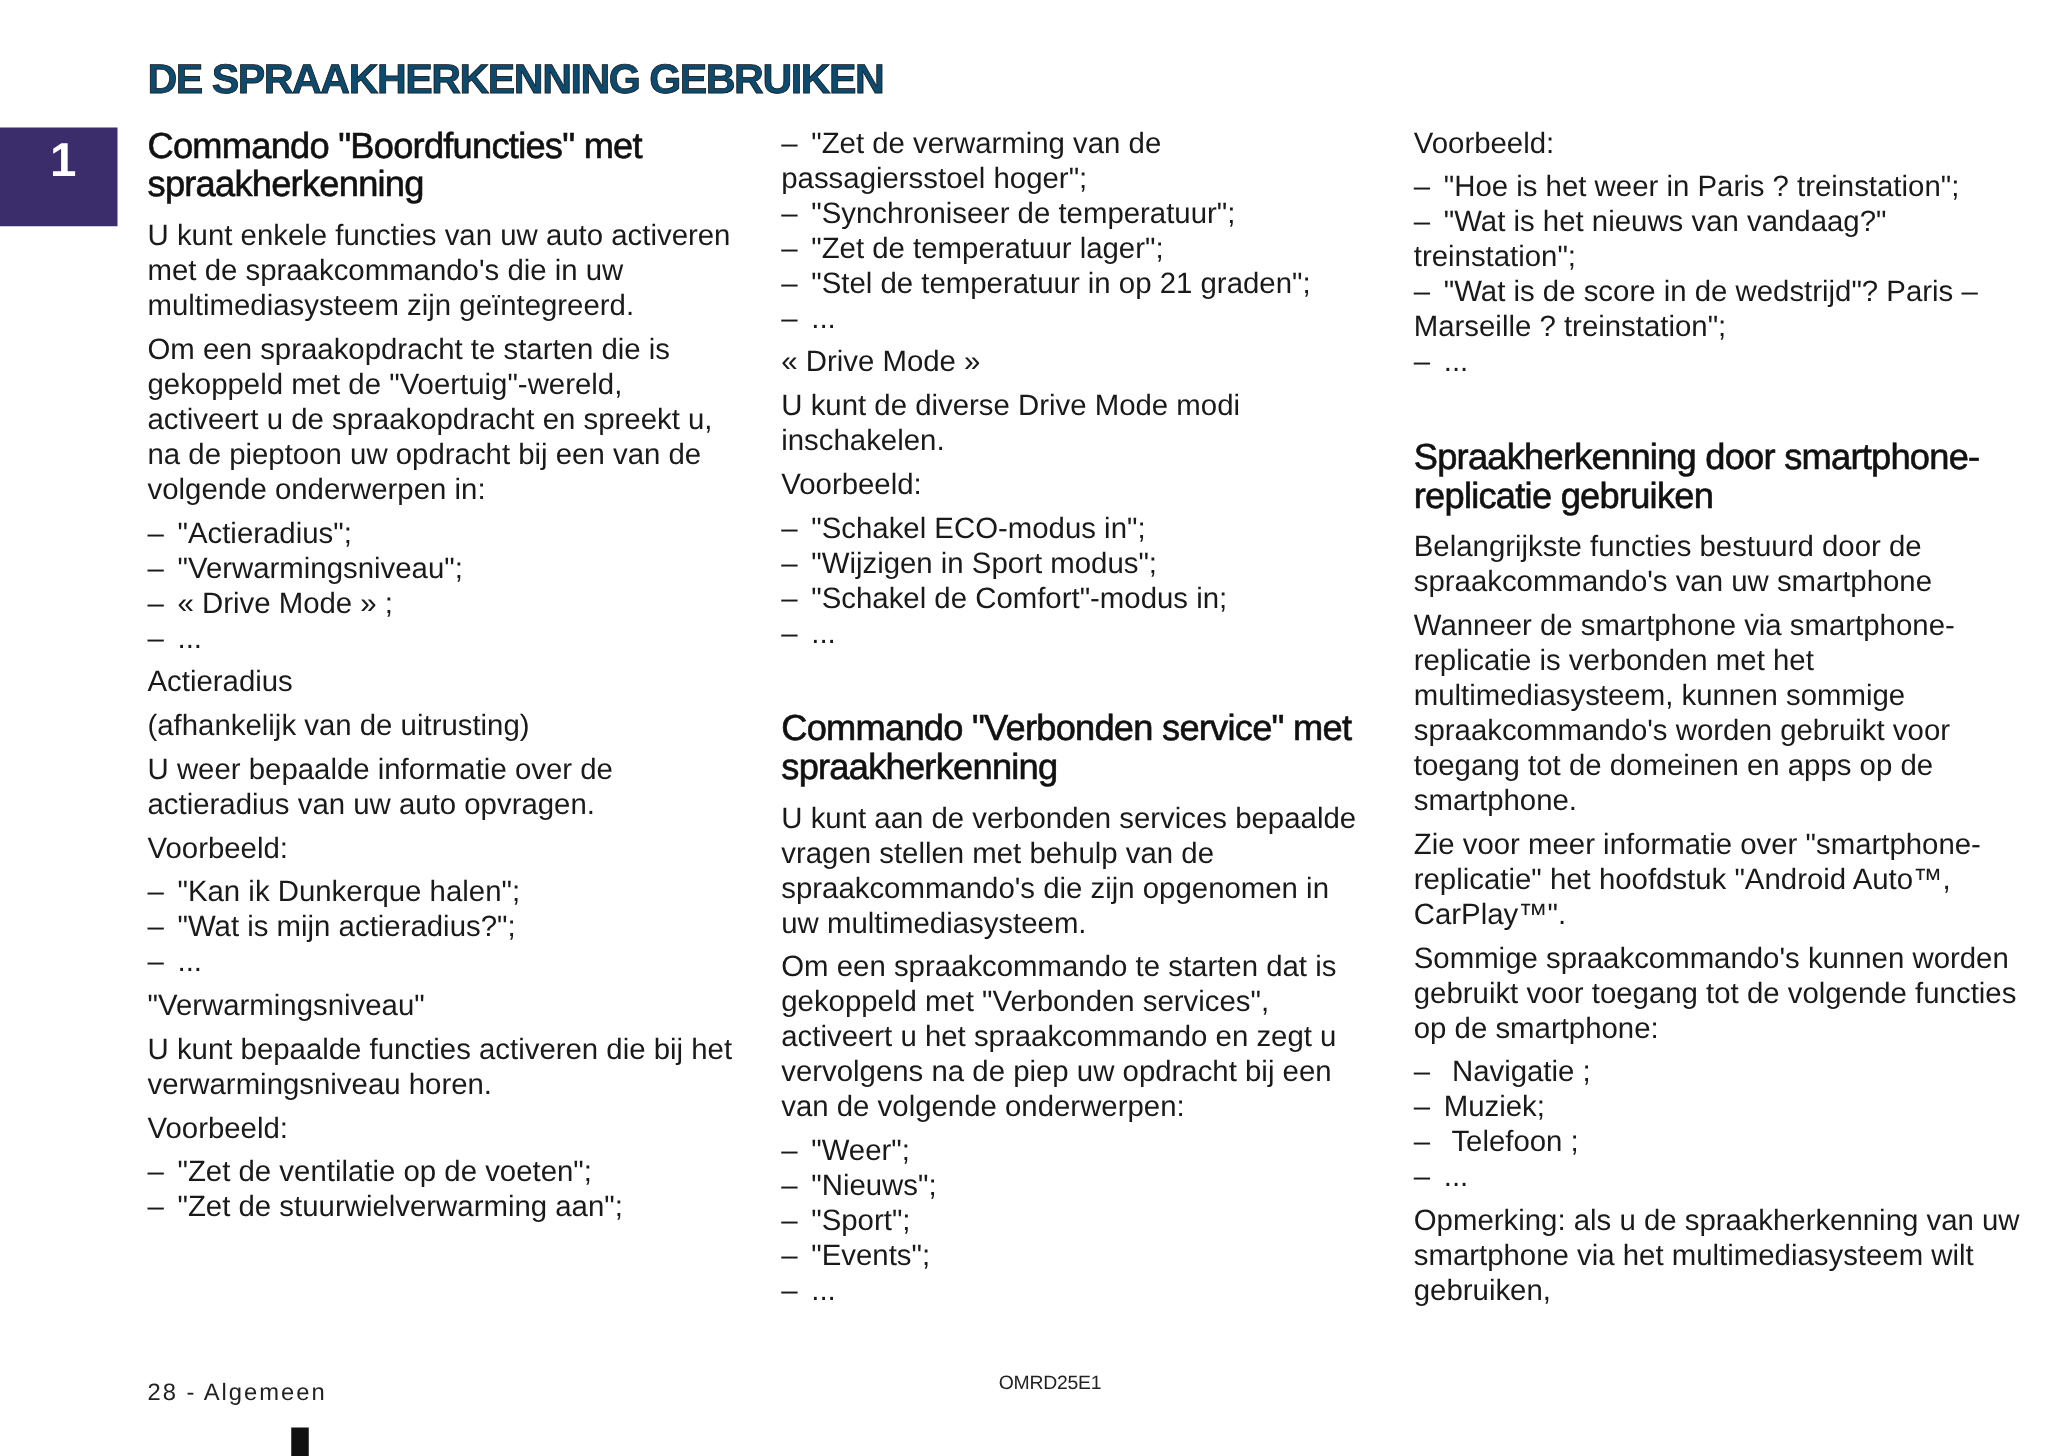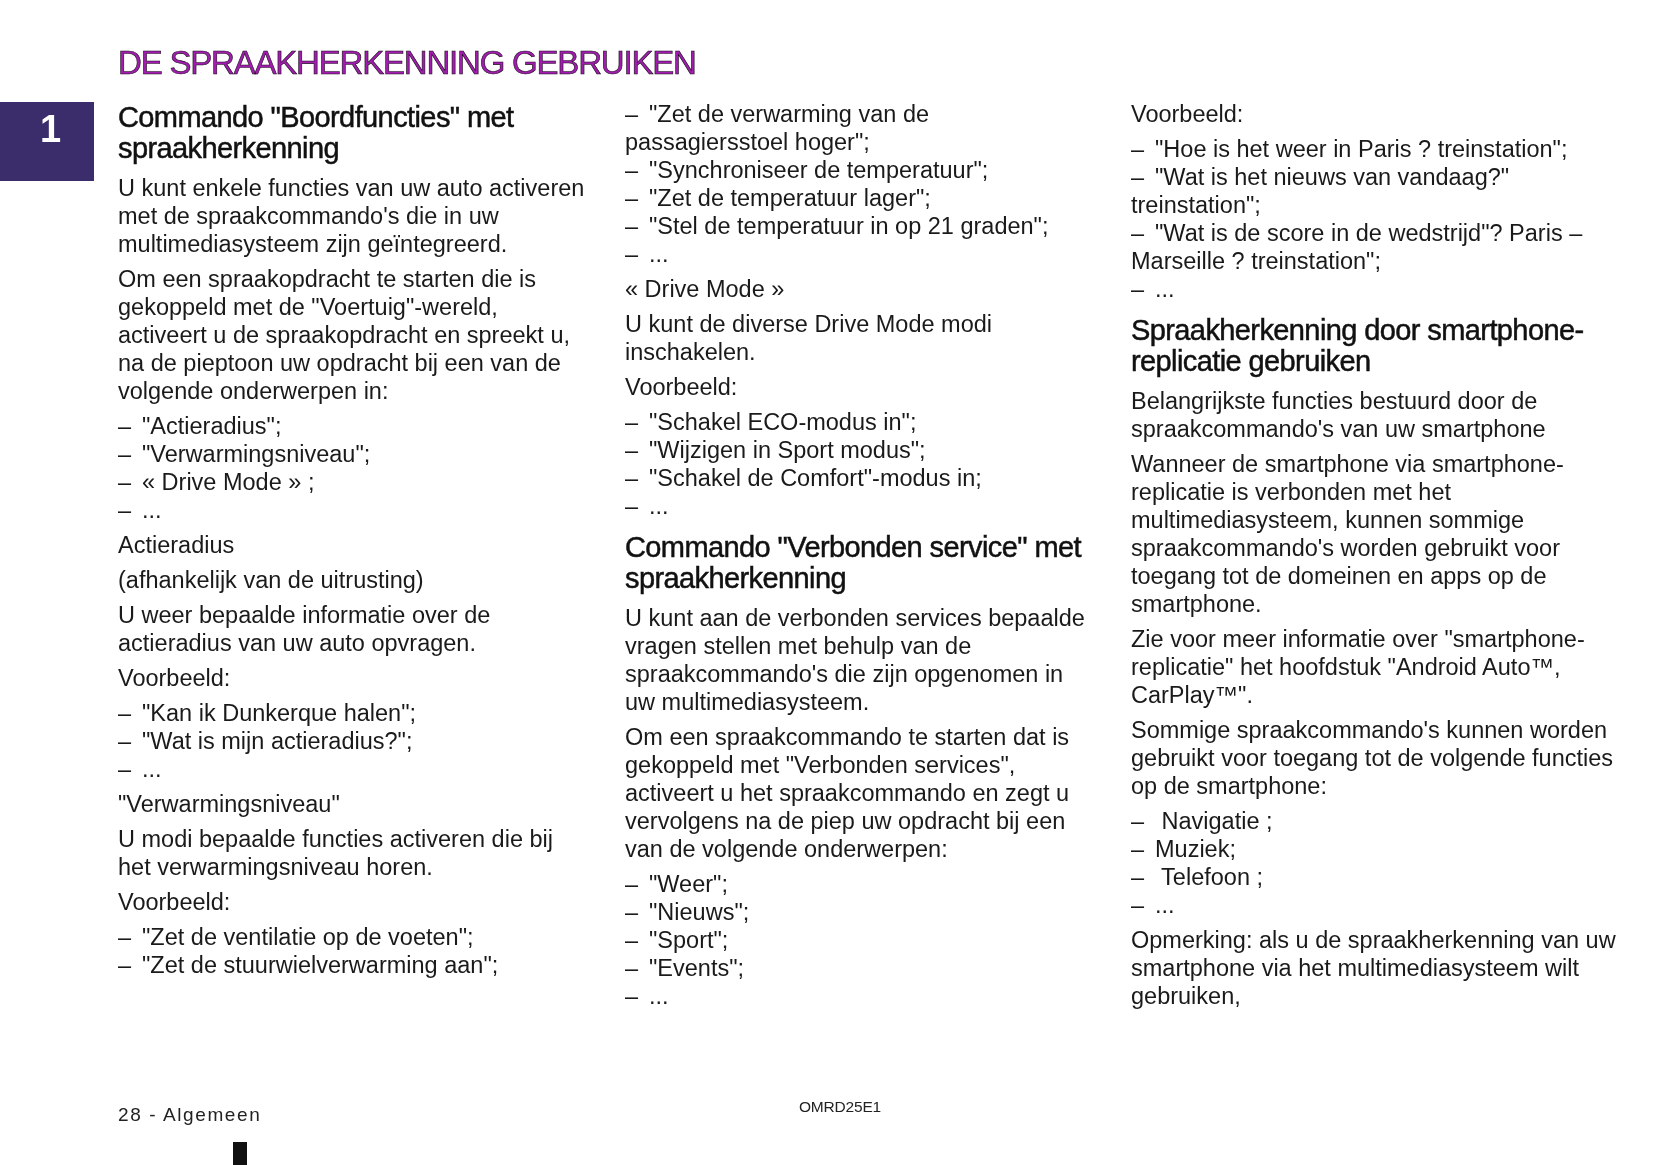--- a/index.html
+++ b/index.html
@@ -1,28 +1,28 @@
 <!DOCTYPE html>
 <html><head>
 <meta charset="utf-8">
 <style>
   html,body{margin:0;padding:0;background:#fff;}
   body{width:1653px;height:1165px;position:relative;overflow:hidden;
        font-family:"Liberation Sans",sans-serif;color:#1a1a1a;}
-  .page-title{position:absolute;left:118px;top:44px;font-size:33px;font-weight:normal;
-       letter-spacing:-1.2px;color:#a21caf;margin:0;white-space:nowrap;-webkit-text-stroke:0.6px #111;}
+  .page-title{position:absolute;left:118px;top:44px;font-size:33px;font-weight:bold;
+       letter-spacing:-1.2px;color:#0c4a6e;margin:0;white-space:nowrap;-webkit-text-stroke:0.6px #111;}
   .chapter-tab{position:absolute;left:0;top:102px;width:94px;height:79px;background:#3b2d6b;}
   .chapter-num{position:absolute;left:40px;top:6px;color:#fff;font-size:38px;font-weight:bold;}
   .col{position:absolute;top:100px;font-size:23.5px;line-height:28px;}
   .col1{left:118px;width:470px;}
   .col2{left:625px;width:460px;}
   .col3{left:1131px;width:500px;top:100px;}
   .h2{font-size:29px;line-height:31px;letter-spacing:-0.6px;margin:2px 0 10px 0;font-weight:normal;
       -webkit-text-stroke:0.5px #111;color:#111;}
-  .h2.mt{margin-top:12px;}
+  .h2.mt{margin-top:48px;}
   .p{margin:0 0 7px 0;}
   .bold{font-weight:normal;}
   .ul{margin:0 0 7px 0;padding:0;list-style:none;}
   .ul li{margin:0;padding:0;}
   .dash{display:inline-block;width:24px;}
   .footer-left{position:absolute;left:118px;top:1104px;font-size:19px;letter-spacing:1.6px;color:#222;text-align:right;}
   .footer-ref{position:absolute;left:787px;top:1098px;font-size:15.5px;color:#222;letter-spacing:-0.2px;margin-left:12px;}
   .crop-mark{position:absolute;left:233px;top:1142px;width:14px;height:23px;background:#111;}
 </style>
 </head>
@@ -47,21 +47,21 @@
   <p class="p bold">Actieradius</p>
   <p class="p">(afhankelijk van de uitrusting)</p>
   <p class="p">U weer bepaalde informatie over de actieradius van uw auto opvragen.</p>
   <p class="p">Voorbeeld:</p>
   <ul class="ul">
     <li><span class="dash">–</span><span>"Kan ik Dunkerque halen";</span></li>
     <li><span class="dash">–</span><span>"Wat is mijn actieradius?";</span></li>
     <li><span class="dash">–</span><span>...</span></li>
   </ul>
   <p class="p bold">"Verwarmingsniveau"</p>
-  <p class="p">U modi bepaalde functies activeren die bij het verwarmingsniveau horen.</p>
+  <p class="p">U kunt bepaalde functies activeren die bij het verwarmingsniveau horen.</p>
   <p class="p">Voorbeeld:</p>
   <ul class="ul">
     <li><span class="dash">–</span><span>"Zet de ventilatie op de voeten";</span></li>
     <li><span class="dash">–</span><span>"Zet de stuurwielverwarming aan";</span></li>
   </ul>
 </div>
 
 <div class="col col2">
   <ul class="ul">
     <li><span class="dash">–</span><span>"Zet de verwarming van de passagiersstoel hoger";</span></li>

